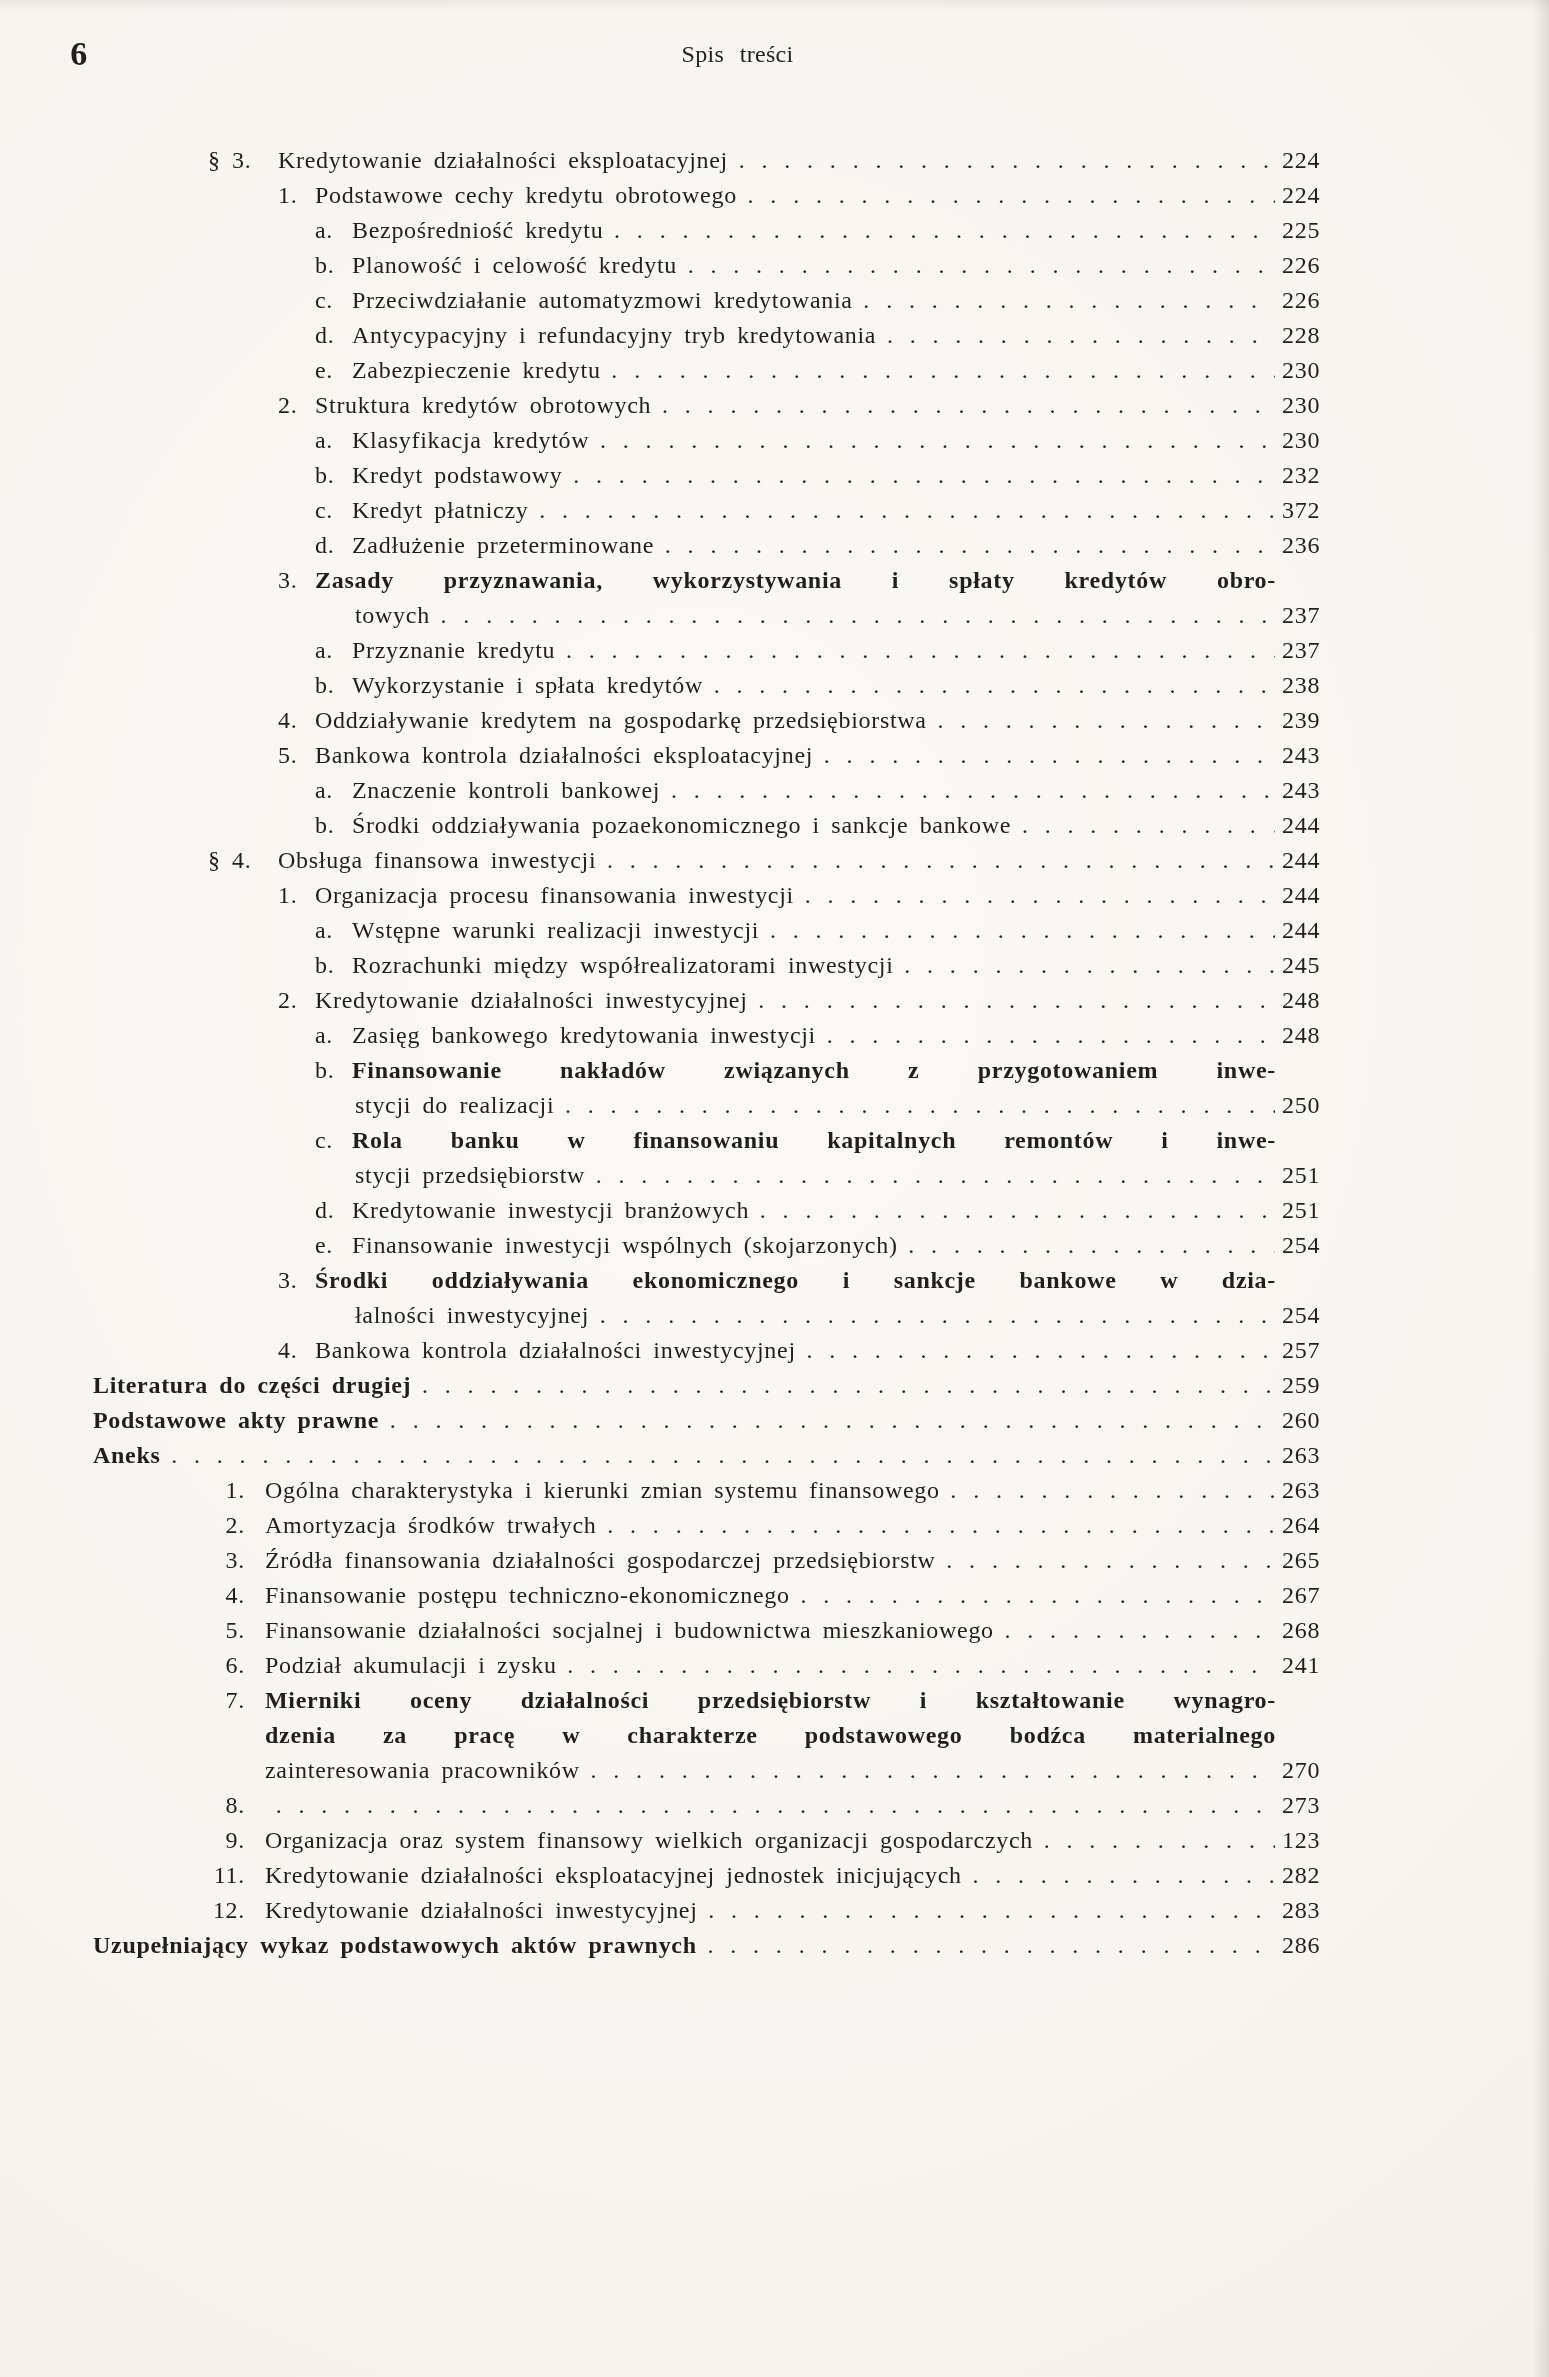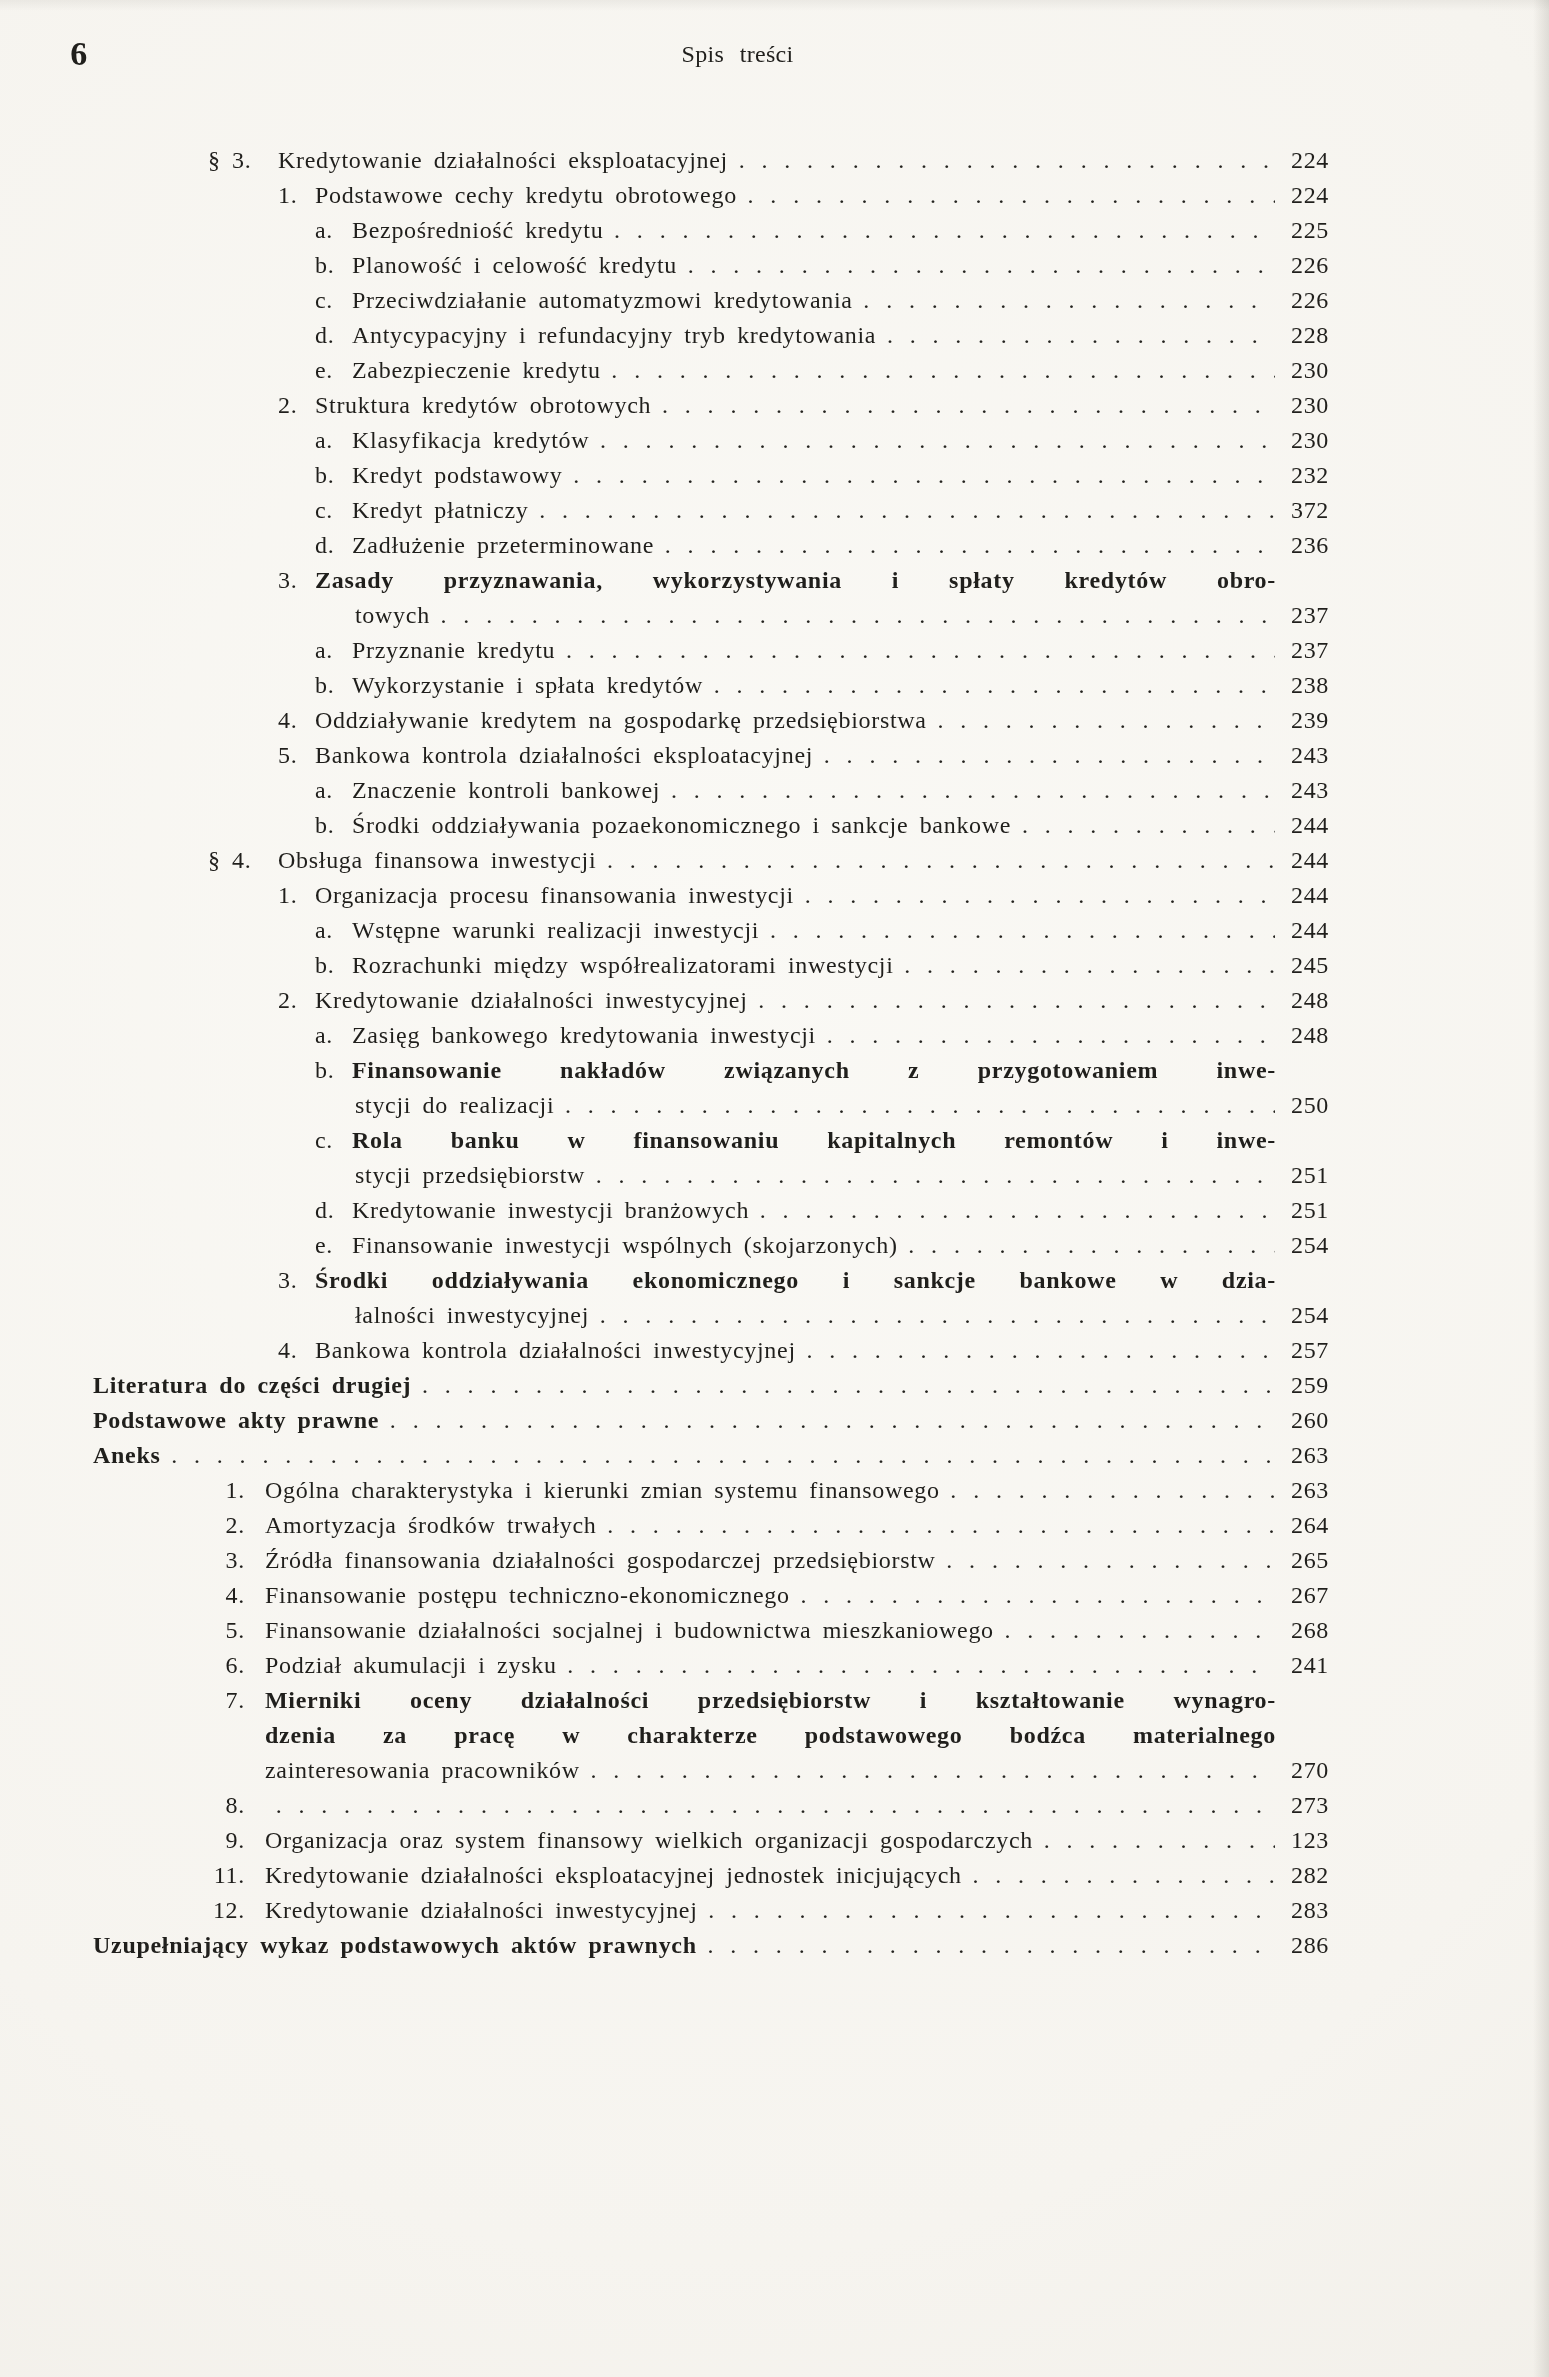--- a/index.html
+++ b/index.html
@@ -65,21 +65,21 @@
 
   
   .dots {
     flex:1 1 0; min-width:0; overflow:hidden; white-space:nowrap;
     margin-left:10.7px; margin-right:6.7px;
     letter-spacing:5.4px; word-spacing:0; color:#24231f;
   }
   .dots::after {
     content:". . . . . . . . . . . . . . . . . . . . . . . . . . . . . . . . . . . . . . . . . . . . . . . . . . . . . . . . . . . . . . . . . . . . . . . . . . . . . . . .";
   }
-  .pg { flex:0 0 56px; text-align:center; }
+  .pg { flex:0 0 56px; text-align:left; }
 </style>
 </head>
 <body>
 
 <div class="page">
   <div class="content">
 
     <header class="hdr">
       <div class="pageno">6</div>
       <div class="hdrtitle">Spis treści</div>

